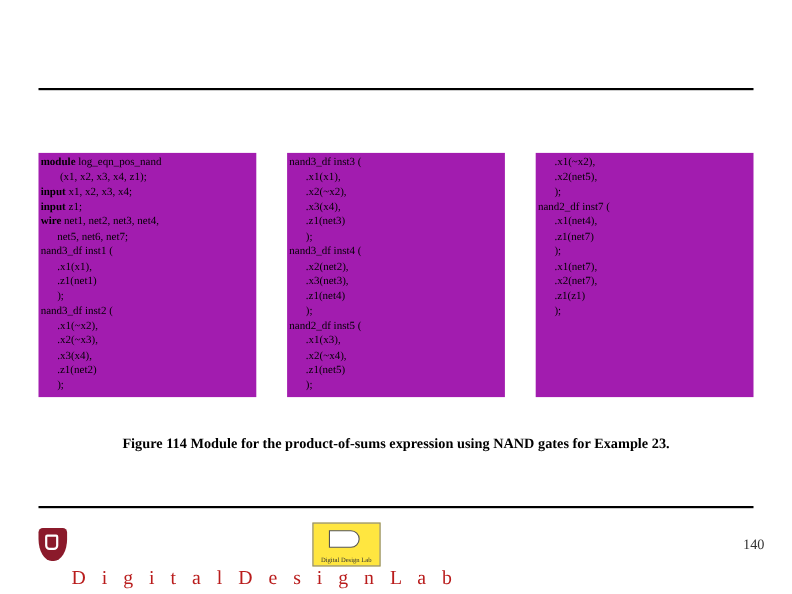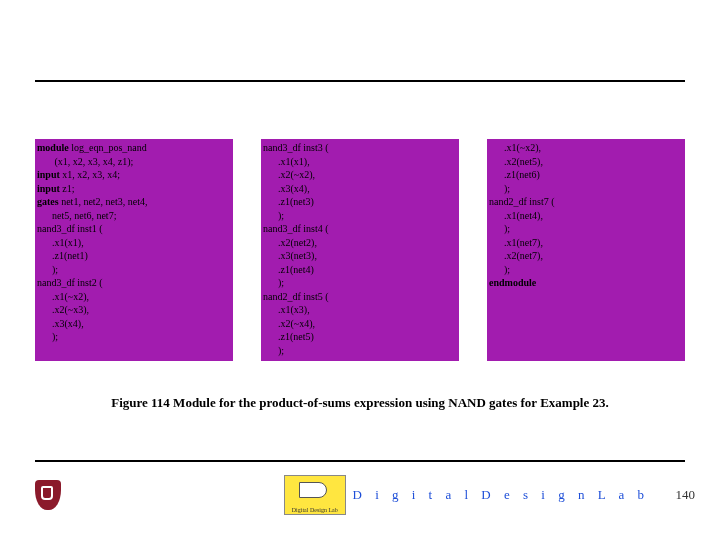--- a/index.html
+++ b/index.html
@@ -93,24 +93,24 @@
     border-radius: 0 10px 10px 0;
   }
   .logo-chip .lbl {
     position: absolute;
     bottom: 1px; left: 0; right: 0;
     color: #333;
   }
   .lab-title {
     display: inline-block;
     vertical-align: middle;
-    margin-left: 4px;
-    font-size: 13px;
+    margin-left: 30px;
+    font-size: 18px;
     letter-spacing: 5px;
-    color: #1d4ed8;
+    color: #b91c1c;
     font-family: "Times New Roman", serif;
   }
   .pagenum {
     position: absolute;
     right: 0;
     top: 12px;
     font-size: 13px;
     color: #333;
   }
 </style>
@@ -118,30 +118,31 @@
 <body>
 
 <div class="rule rule-top"></div>
 
 <div class="code-area">
   <div class="col" id="col1">
       <div><b>module</b><span> log_eqn_pos_nand</span></div>
       <div><span>       (x1, x2, x3, x4, z1);</span></div>
       <div><b>input</b><span> x1, x2, x3, x4;</span></div>
       <div><b>input</b><span> z1;</span></div>
-      <div><b>gates</b><span> net1, net2, net3, net4,</span></div>
+      <div><b>wire</b><span> net1, net2, net3, net4,</span></div>
       <div><span>      net5, net6, net7;</span></div>
       <div><span>nand3_df inst1 (</span></div>
       <div><span>      .x1(x1),</span></div>
       <div><span>      .z1(net1)</span></div>
       <div><span>      );</span></div>
       <div><span>nand3_df inst2 (</span></div>
       <div><span>      .x1(~x2),</span></div>
       <div><span>      .x2(~x3),</span></div>
       <div><span>      .x3(x4),</span></div>
+      <div><span>      .z1(net2)</span></div>
       <div><span>      );</span></div>
     </div>
   <div class="col" id="col2">
       <div><span>nand3_df inst3 (</span></div>
       <div><span>      .x1(x1),</span></div>
       <div><span>      .x2(~x2),</span></div>
       <div><span>      .x3(x4),</span></div>
       <div><span>      .z1(net3)</span></div>
       <div><span>      );</span></div>
       <div><span>nand3_df inst4 (</span></div>
@@ -151,29 +152,29 @@
       <div><span>      );</span></div>
       <div><span>nand2_df inst5 (</span></div>
       <div><span>      .x1(x3),</span></div>
       <div><span>      .x2(~x4),</span></div>
       <div><span>      .z1(net5)</span></div>
       <div><span>      );</span></div>
     </div>
   <div class="col" id="col3">
       <div><span>      .x1(~x2),</span></div>
       <div><span>      .x2(net5),</span></div>
-      <div><span>      .z1(net6)</span></div>
       <div><span>      );</span></div>
       <div><span>nand2_df inst7 (</span></div>
       <div><span>      .x1(net4),</span></div>
+      <div><span>      .z1(net7)</span></div>
       <div><span>      );</span></div>
       <div><span>      .x1(net7),</span></div>
       <div><span>      .x2(net7),</span></div>
+      <div><span>      .z1(z1)</span></div>
       <div><span>      );</span></div>
-      <div><b>endmodule</b></div>
     </div>
 </div>
 
 <div class="caption">Figure 114 Module for the product-of-sums expression using NAND gates for Example 23.</div>
 
 <div class="rule rule-bottom"></div>
 
 <div class="footer">
   <span class="shield"></span>
   <span class="logo-chip">

